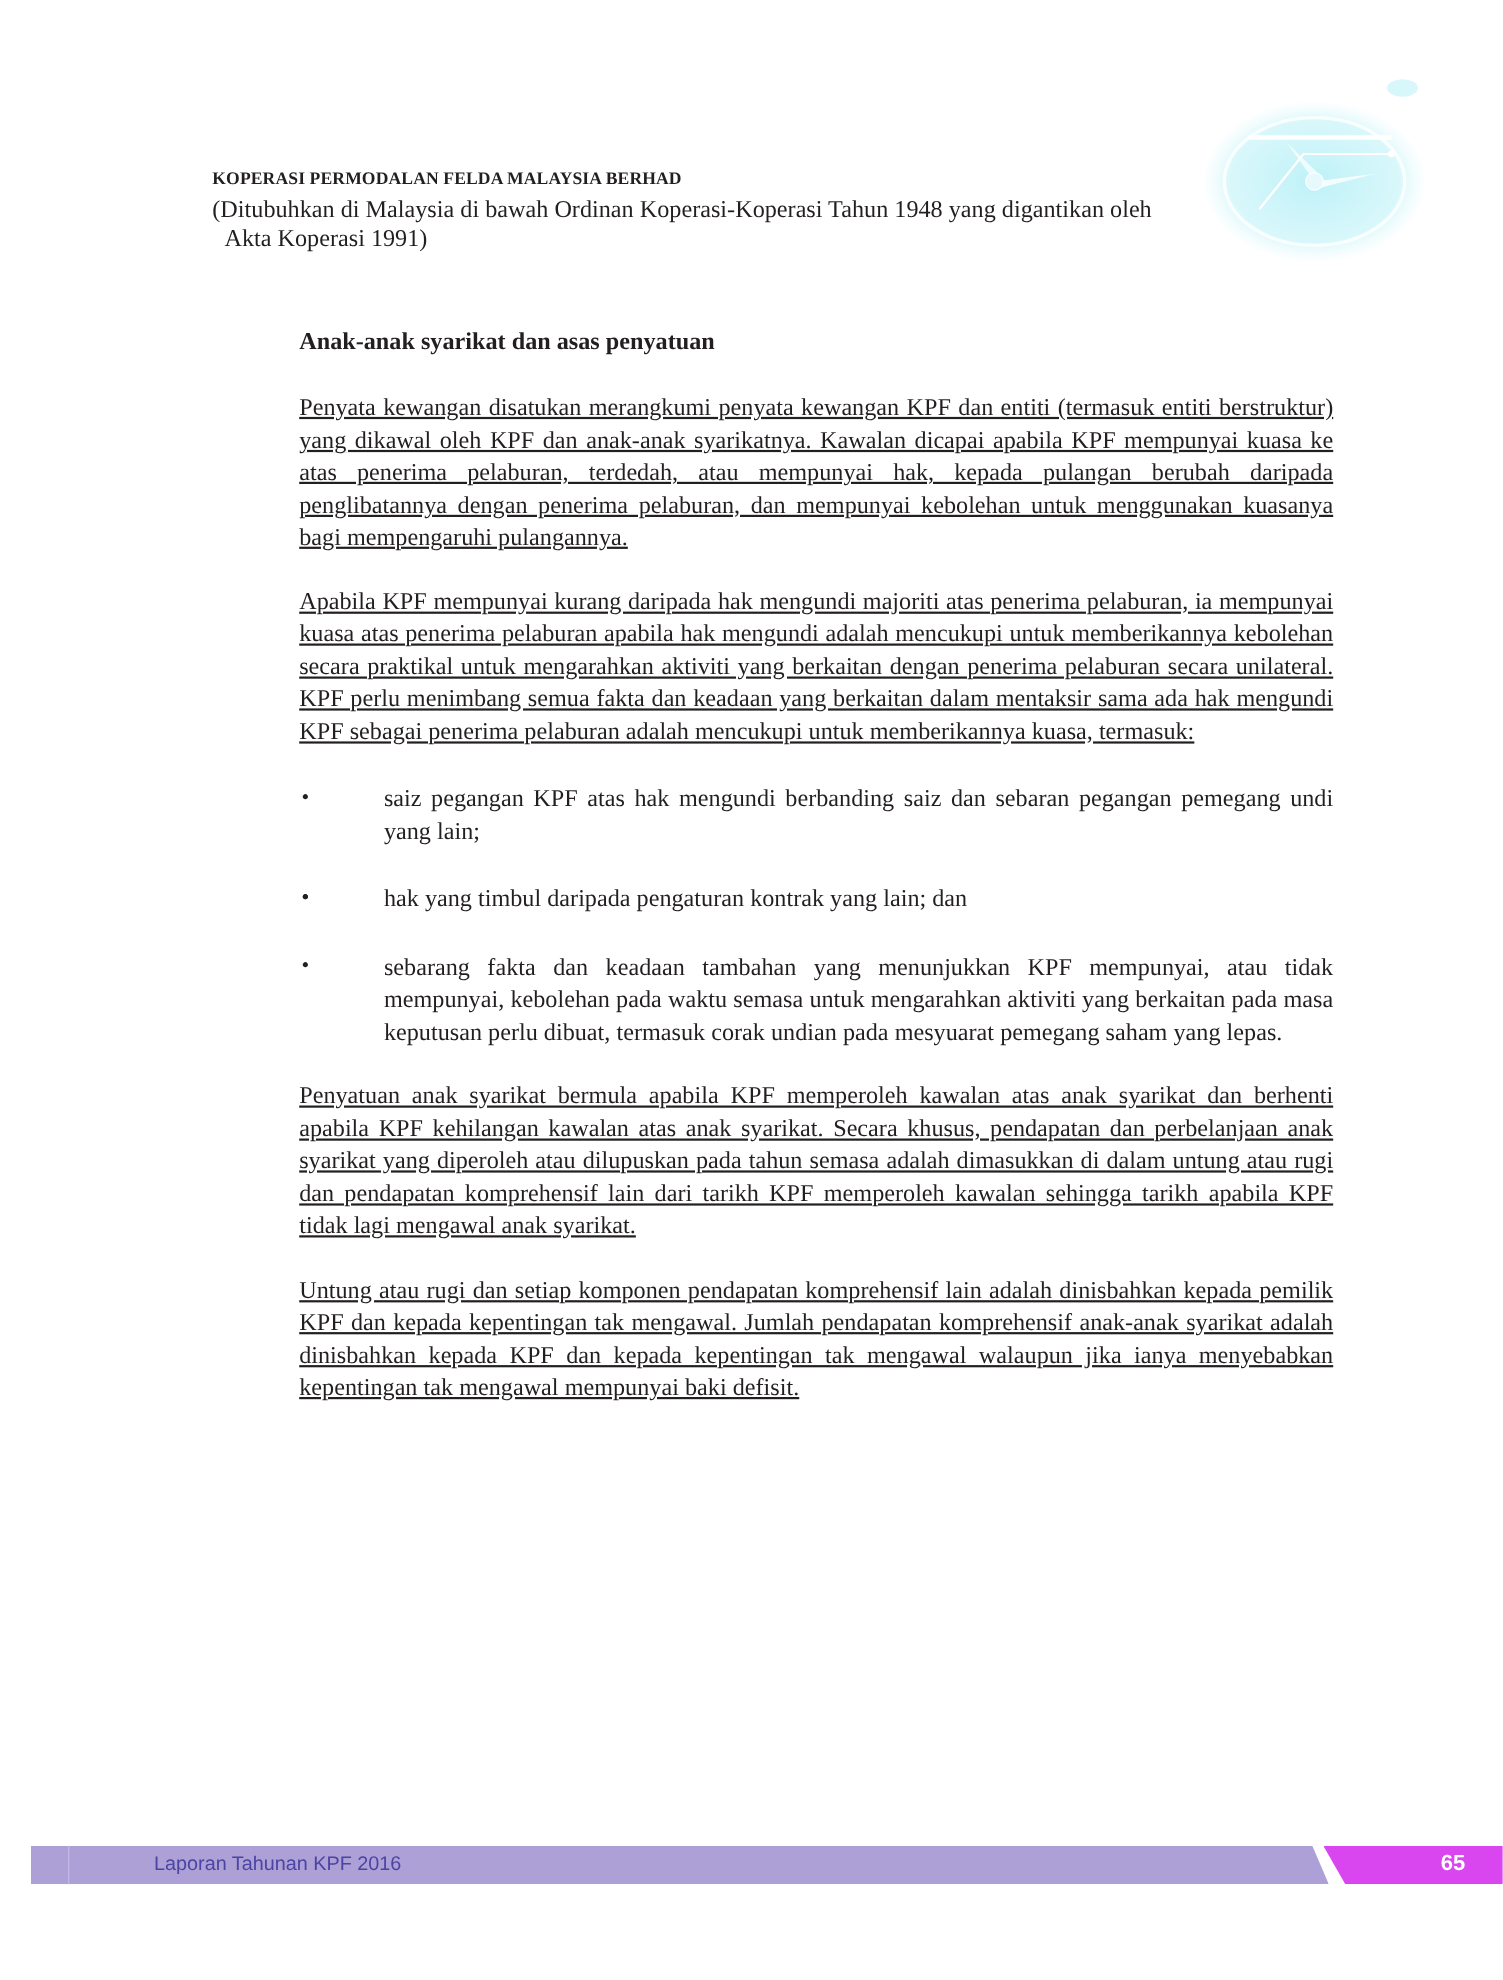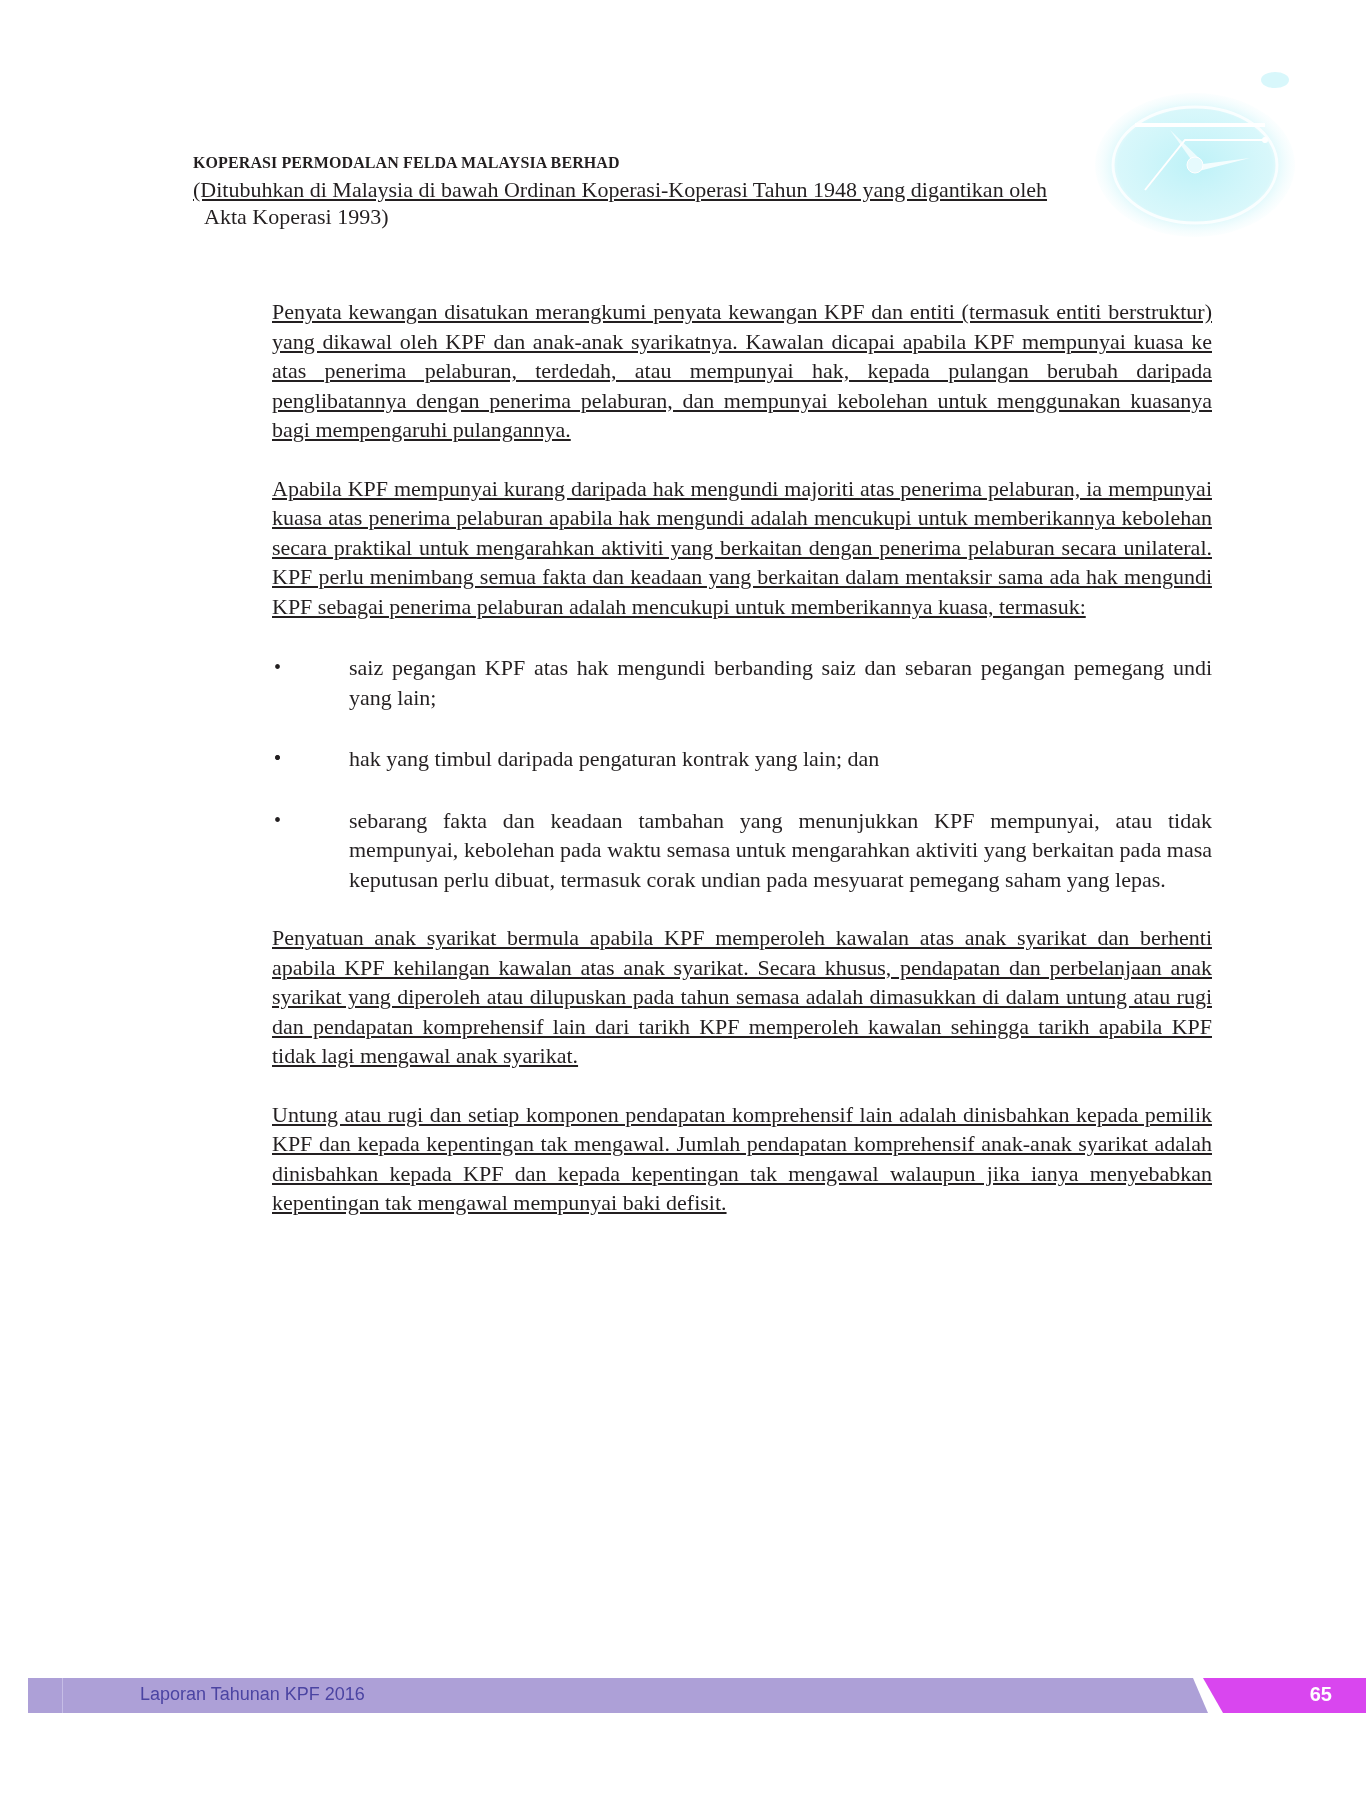--- a/index.html
+++ b/index.html
@@ -3,21 +3,21 @@
   <meta charset="utf-8">
   <style>
     html, body { margin: 0; padding: 0; background: #ffffff; }
     body { width: 1366px; height: 1800px; position: relative; overflow: hidden;
            font-family: "Liberation Serif", "DejaVu Serif", serif; color: #231f20; }
 
     .compass-deco { position: absolute; left: 1075px; top: 40px; width: 240px; height: 210px; }
 
     .header-block { position: absolute; left: 193px; top: 150px; width: 1050px; }
     .org-name { font-weight: bold; font-size: 16px; line-height: 26px; letter-spacing: 0.1px; }
-    .org-sub { font-size: 22px; line-height: 27px; text-decoration: underline; }
+    .org-sub { font-size: 22px; line-height: 27px; }
     .org-sub2 { font-size: 22px; line-height: 27px; padding-left: 11px; }
 
     .content { position: absolute; left: 272px; top: 297px; width: 940px; }
     .section-title { font-weight: bold; font-size: 22px; line-height: 26px; margin: 0 0 32px 0; }
     .para { font-size: 22px; line-height: 29.5px; text-align: justify; margin: 0 0 29px 0; text-decoration: underline; }
 
     .bullet-list { list-style: none; margin: 0 0 29px 0; padding: 0; }
     .bullet-item { position: relative; padding-left: 77px; font-size: 22px; line-height: 29.5px;
                    text-align: justify; margin-bottom: 32px; }
     .bullet-dot { position: absolute; left: 2px; top: 0; font-size: 20px; }
@@ -51,24 +51,25 @@
   <circle cx="190" cy="100" r="3" fill="#ffffff"></circle>
   <polygon points="120,125 175,118 120,132" fill="#ffffff" opacity="0.8"></polygon>
   <polygon points="120,125 95,90 126,120" fill="#ffffff" opacity="0.7"></polygon>
   <circle cx="120" cy="125" r="8" fill="#e6fafd" stroke="#ffffff"></circle>
   <ellipse cx="200" cy="40" rx="14" ry="8" fill="#c8f4f9" opacity="0.7"></ellipse>
 </svg>
 
 <div class="header-block">
   <div class="org-name">KOPERASI PERMODALAN FELDA MALAYSIA BERHAD</div>
   <div class="org-sub">(Ditubuhkan di Malaysia di bawah Ordinan Koperasi-Koperasi Tahun 1948 yang digantikan oleh</div>
-  <div class="org-sub2">Akta Koperasi 1993)</div>
+  <div class="org-sub2">Akta Koperasi 1991)</div>
 </div>
 
 <div class="content">
+  <h2 class="section-title">Anak-anak syarikat dan asas penyatuan</h2>
 
   <p class="para">Penyata kewangan disatukan merangkumi penyata kewangan KPF dan entiti (termasuk entiti berstruktur) yang dikawal oleh KPF dan anak-anak syarikatnya. Kawalan dicapai apabila KPF mempunyai kuasa ke atas penerima pelaburan, terdedah, atau mempunyai hak, kepada pulangan berubah daripada penglibatannya dengan penerima pelaburan, dan mempunyai kebolehan untuk menggunakan kuasanya bagi mempengaruhi pulangannya.</p>
   <p class="para" style="margin-bottom:32px">Apabila KPF mempunyai kurang daripada hak mengundi majoriti atas penerima pelaburan, ia mempunyai kuasa atas penerima pelaburan apabila hak mengundi adalah mencukupi untuk memberikannya kebolehan secara praktikal untuk mengarahkan aktiviti yang berkaitan dengan penerima pelaburan secara unilateral. KPF perlu menimbang semua fakta dan keadaan yang berkaitan dalam mentaksir sama ada hak mengundi KPF sebagai penerima pelaburan adalah mencukupi untuk memberikannya kuasa, termasuk:</p>
 
   <ul class="bullet-list">
     <li class="bullet-item">
       <span class="bullet-dot">•</span>
       <span>saiz pegangan KPF atas hak mengundi berbanding saiz dan sebaran pegangan pemegang undi yang lain;</span>
     </li>
     <li class="bullet-item">

